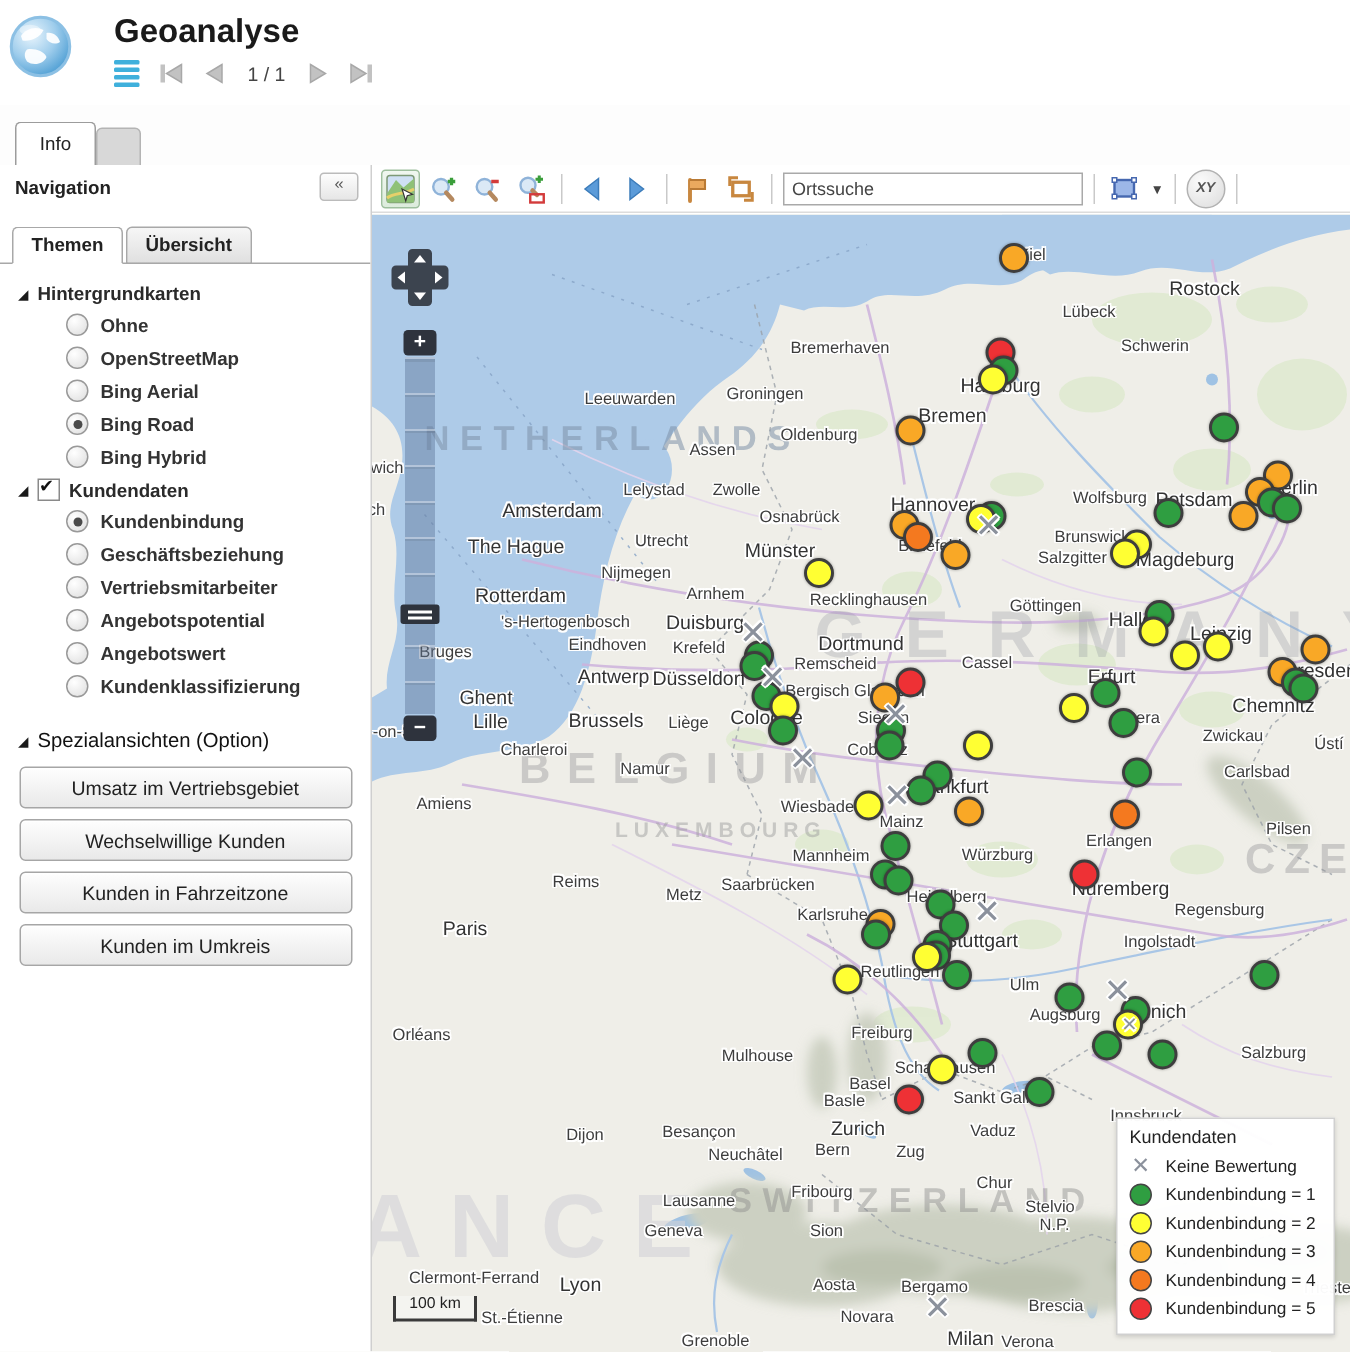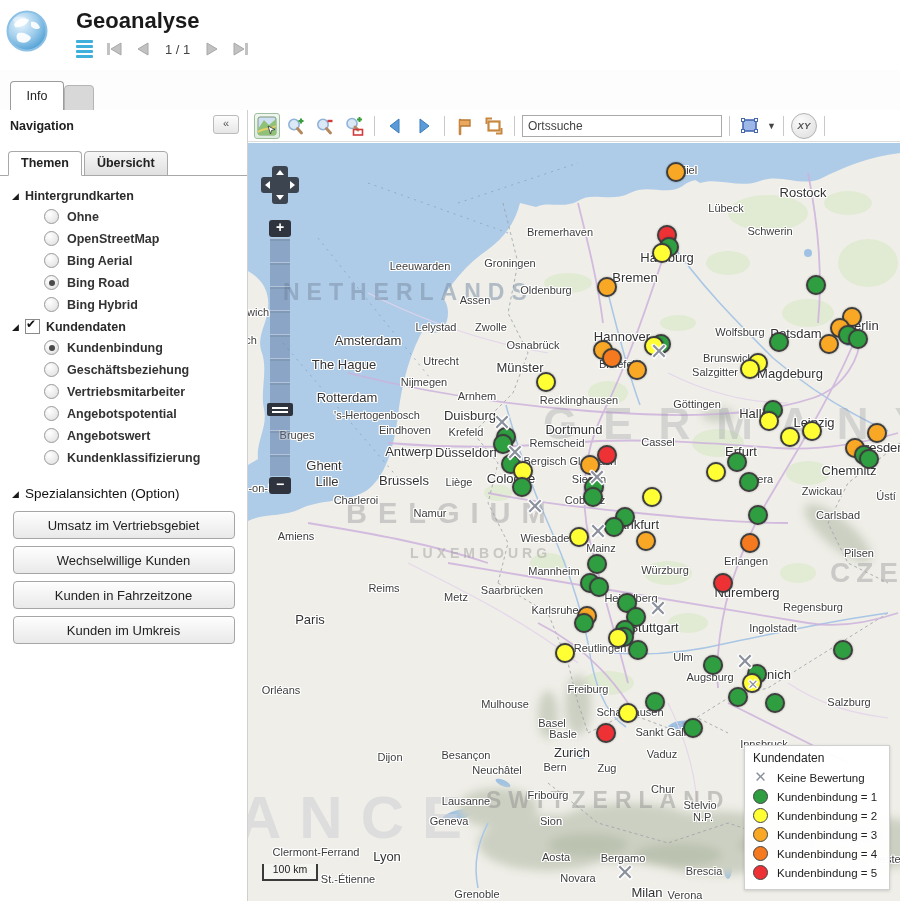--- a/index.html
+++ b/index.html
@@ -503,21 +503,21 @@
             <div class="city" style="left: 601px; top: 559px;">Salzburg</div>
             <div class="city" style="left: 264px; top: 447px;">Saarbrücken</div>
             <div class="city" style="left: 208px; top: 454px;">Metz</div>
             <div class="city" style="left: 136px; top: 445px;">Reims</div>
             <div class="city" style="left: 48px; top: 393px;">Amiens</div>
             <div class="city" style="left: 49px; top: 292px;">Bruges</div>
             <div class="city s2" style="left: 62px; top: 476px;">Paris</div>
             <div class="city" style="left: 33px; top: 547px;">Orléans</div>
             <div class="city" style="left: 382px; top: 569px;">Schaffhausen</div>
             <div class="city" style="left: 257px; top: 561px;">Mulhouse</div>
-            <div class="city" style="left: 304px; top: 580px;">Basel</div>
+            <div class="city" style="left: 332px; top: 580px;">Basel</div>
             <div class="city" style="left: 315px; top: 591px;">Basle</div>
             <div class="city s2" style="left: 324px; top: 609px;">Zurich</div>
             <div class="city" style="left: 419px; top: 589px;">Sankt Gallen</div>
             <div class="city" style="left: 414px; top: 611px;">Vaduz</div>
             <div class="city" style="left: 307px; top: 624px;">Bern</div>
             <div class="city" style="left: 359px; top: 625px;">Zug</div>
             <div class="city" style="left: 415px; top: 646px;">Chur</div>
             <div class="city" style="left: 300px; top: 652px;">Fribourg</div>
             <div class="city" style="left: 303px; top: 678px;">Sion</div>
             <div class="city" style="left: 452px; top: 662px;">Stelvio</div>

